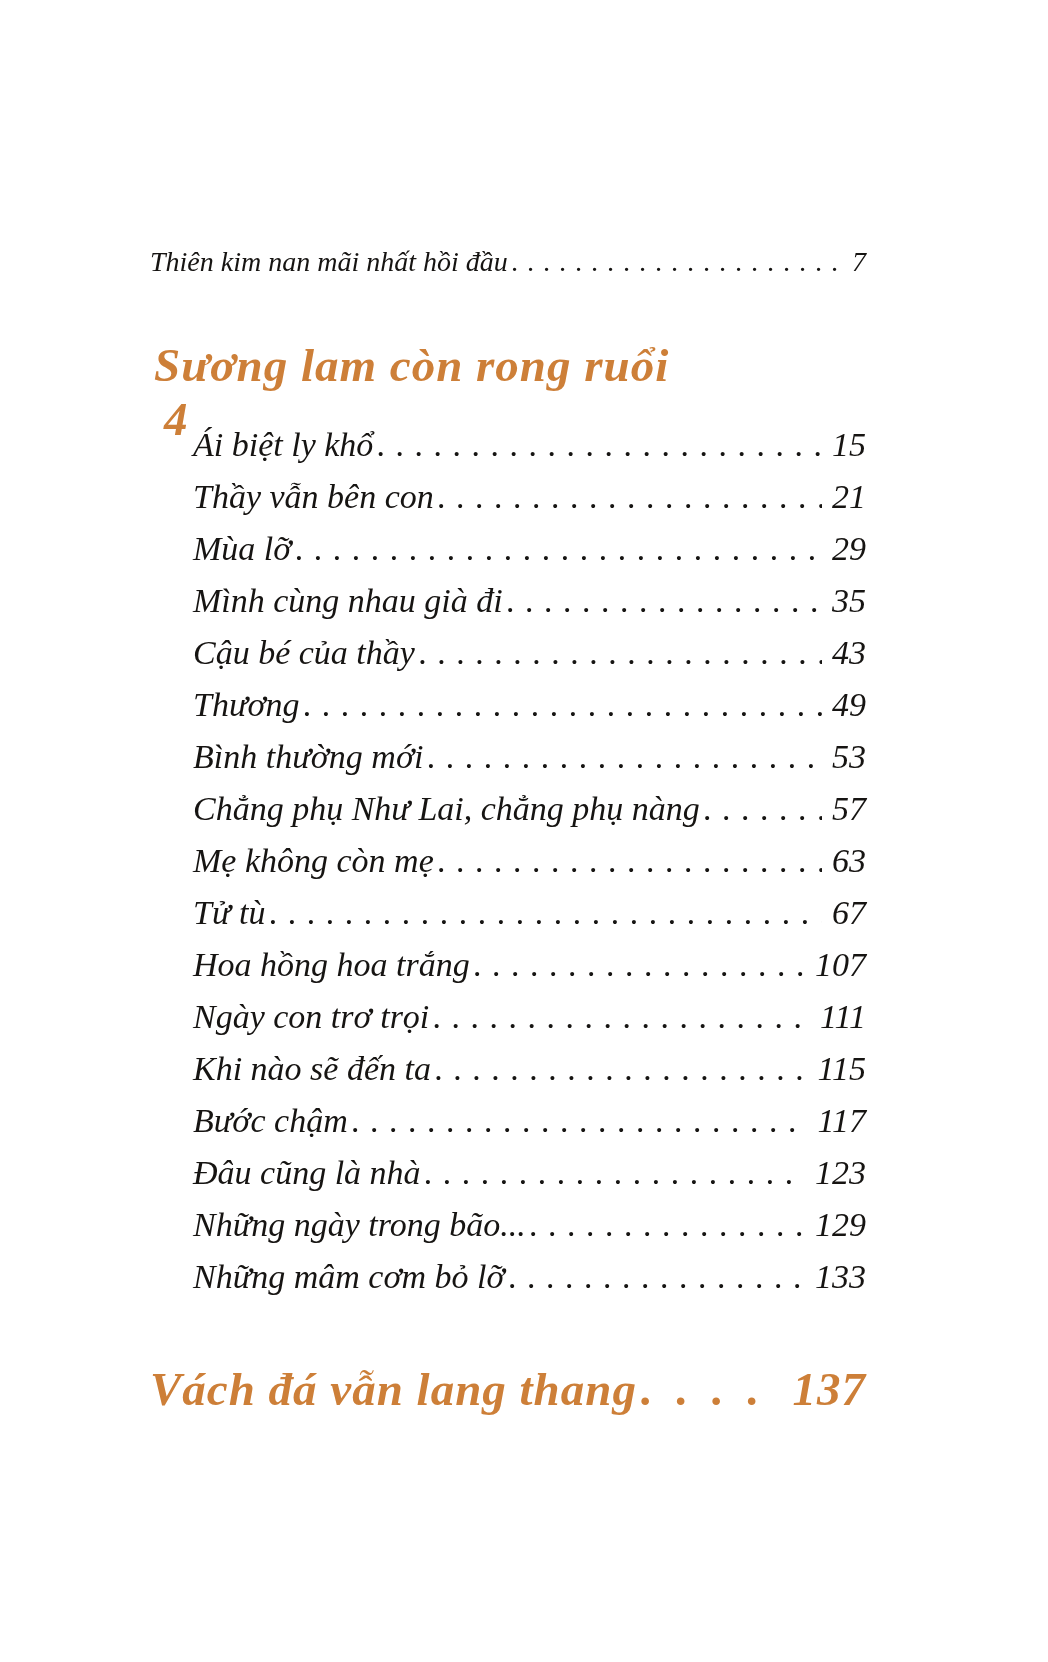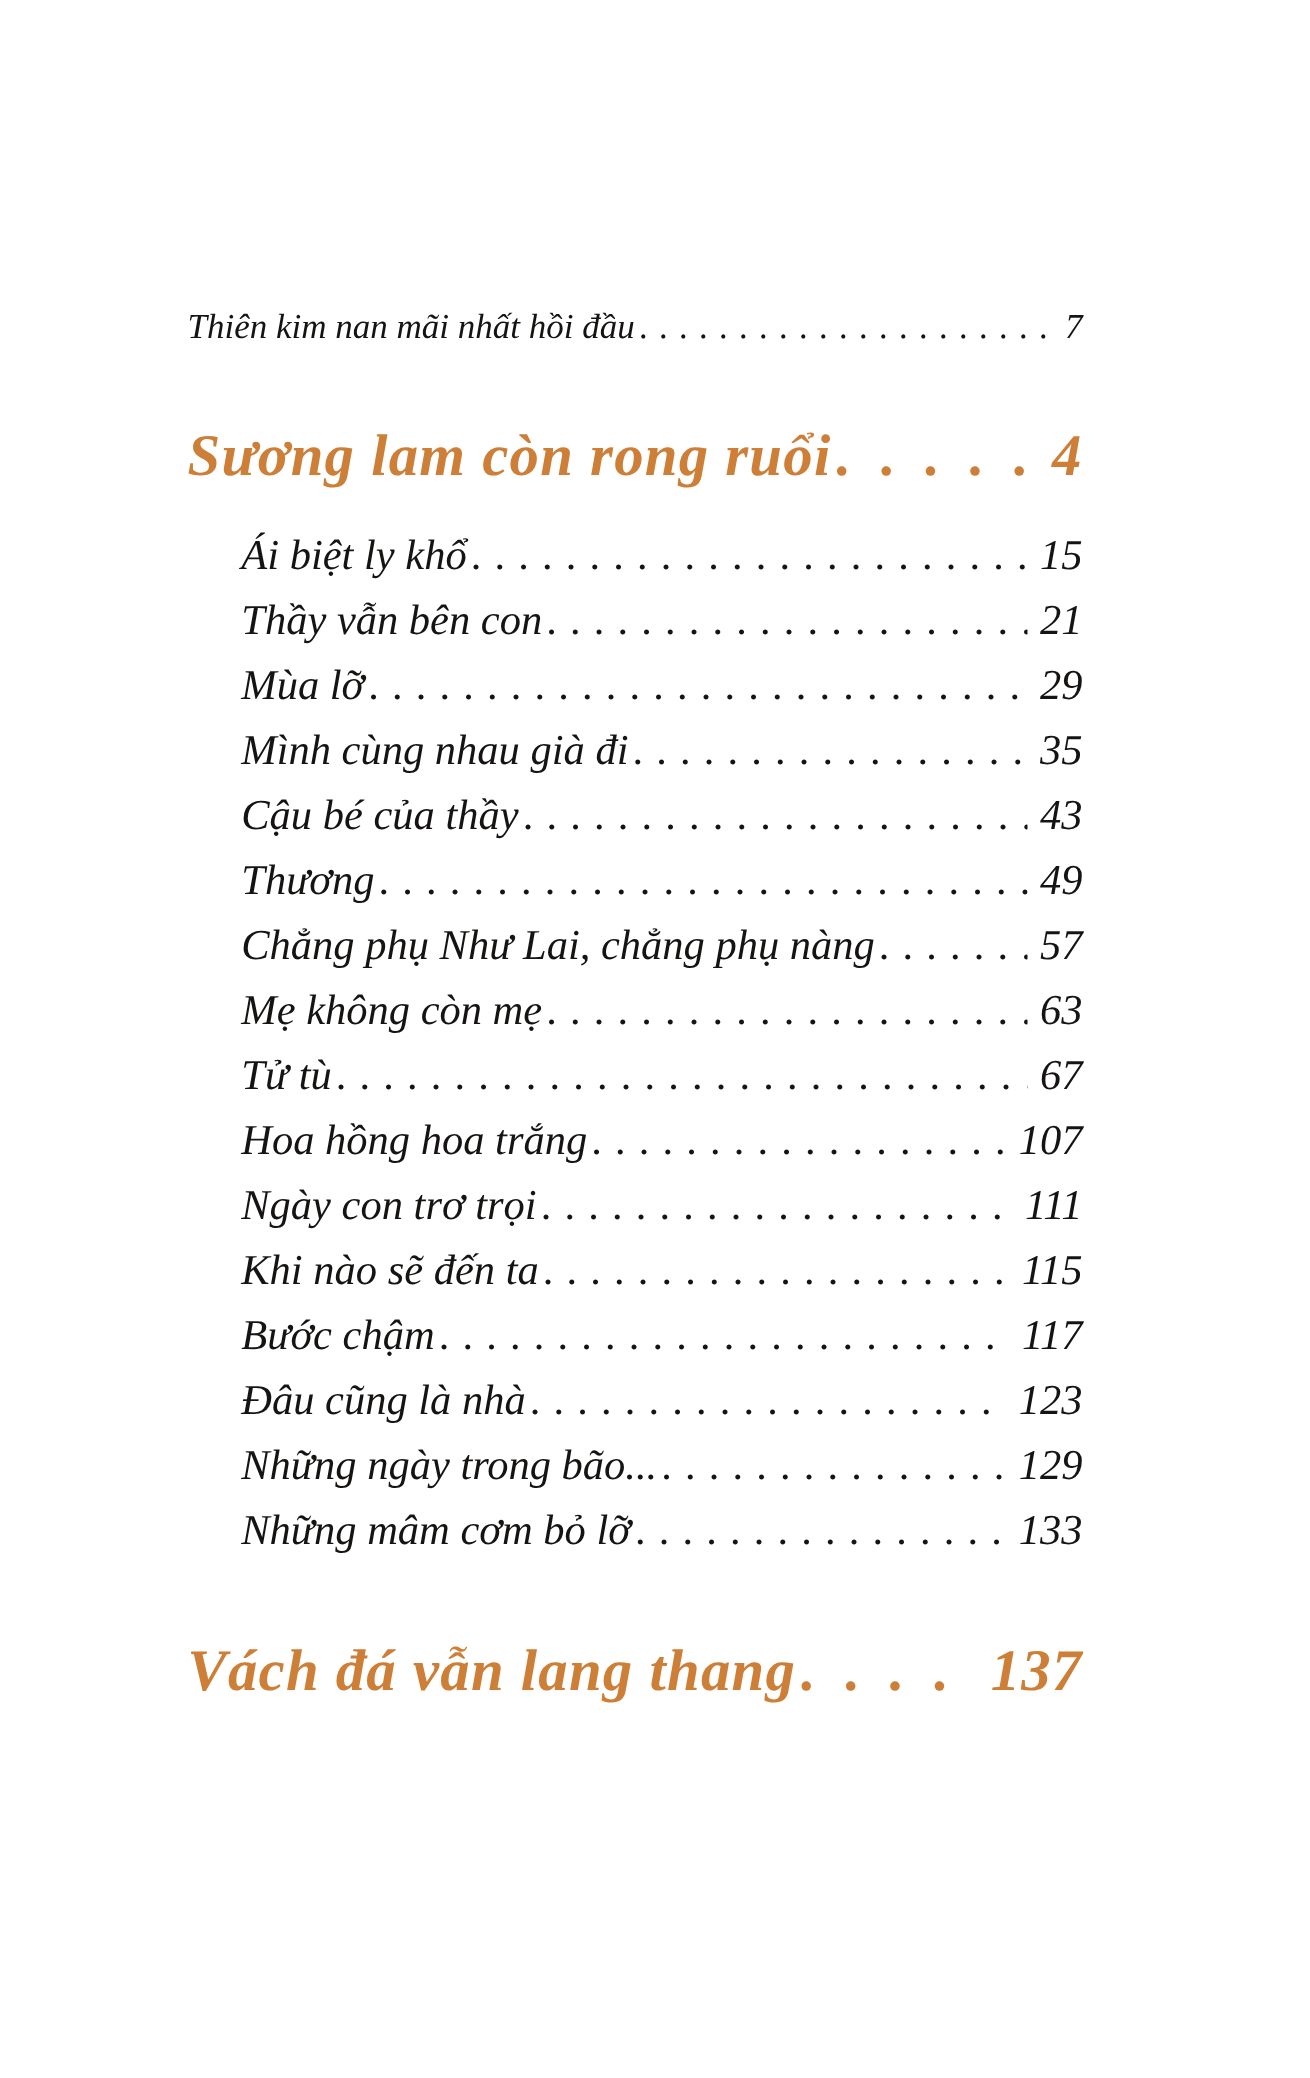--- a/index.html
+++ b/index.html
@@ -37,21 +37,21 @@
     font-weight: 700;
     font-size: 47px;
     height: 72px;
     letter-spacing: 1px;
   }
   .row.heading .title,
   .row.heading .pagenum,
   .row.heading .leader {
     color: var(--accent, #cd7f38);
   }
-  .heading-1 { margin-top: 46px; }
+  .heading-1 { margin-top: 46px; flex-direction: column; }
   .heading-2 { margin-top: 34px; align-items: flex-end; }
   
   .entries { margin-top: 16px; }
   .row.entry {
     font-size: 34px;
     height: 52px;
     padding-left: 43px;
     font-style: italic;
   }
   .title {
@@ -122,20 +122,25 @@
         <span class="title">Cậu bé của thầy</span>
         <span class="leader"></span>
         <span class="pagenum">43</span>
       </div>
       <div class="row entry">
         <span class="title">Thương</span>
         <span class="leader"></span>
         <span class="pagenum">49</span>
       </div>
       <div class="row entry">
+        <span class="title">Bình thường mới</span>
+        <span class="leader"></span>
+        <span class="pagenum">53</span>
+      </div>
+      <div class="row entry">
         <span class="title">Chẳng phụ Như Lai, chẳng phụ nàng</span>
         <span class="leader"></span>
         <span class="pagenum">57</span>
       </div>
       <div class="row entry">
         <span class="title">Mẹ không còn mẹ</span>
         <span class="leader"></span>
         <span class="pagenum">63</span>
       </div>
       <div class="row entry">

